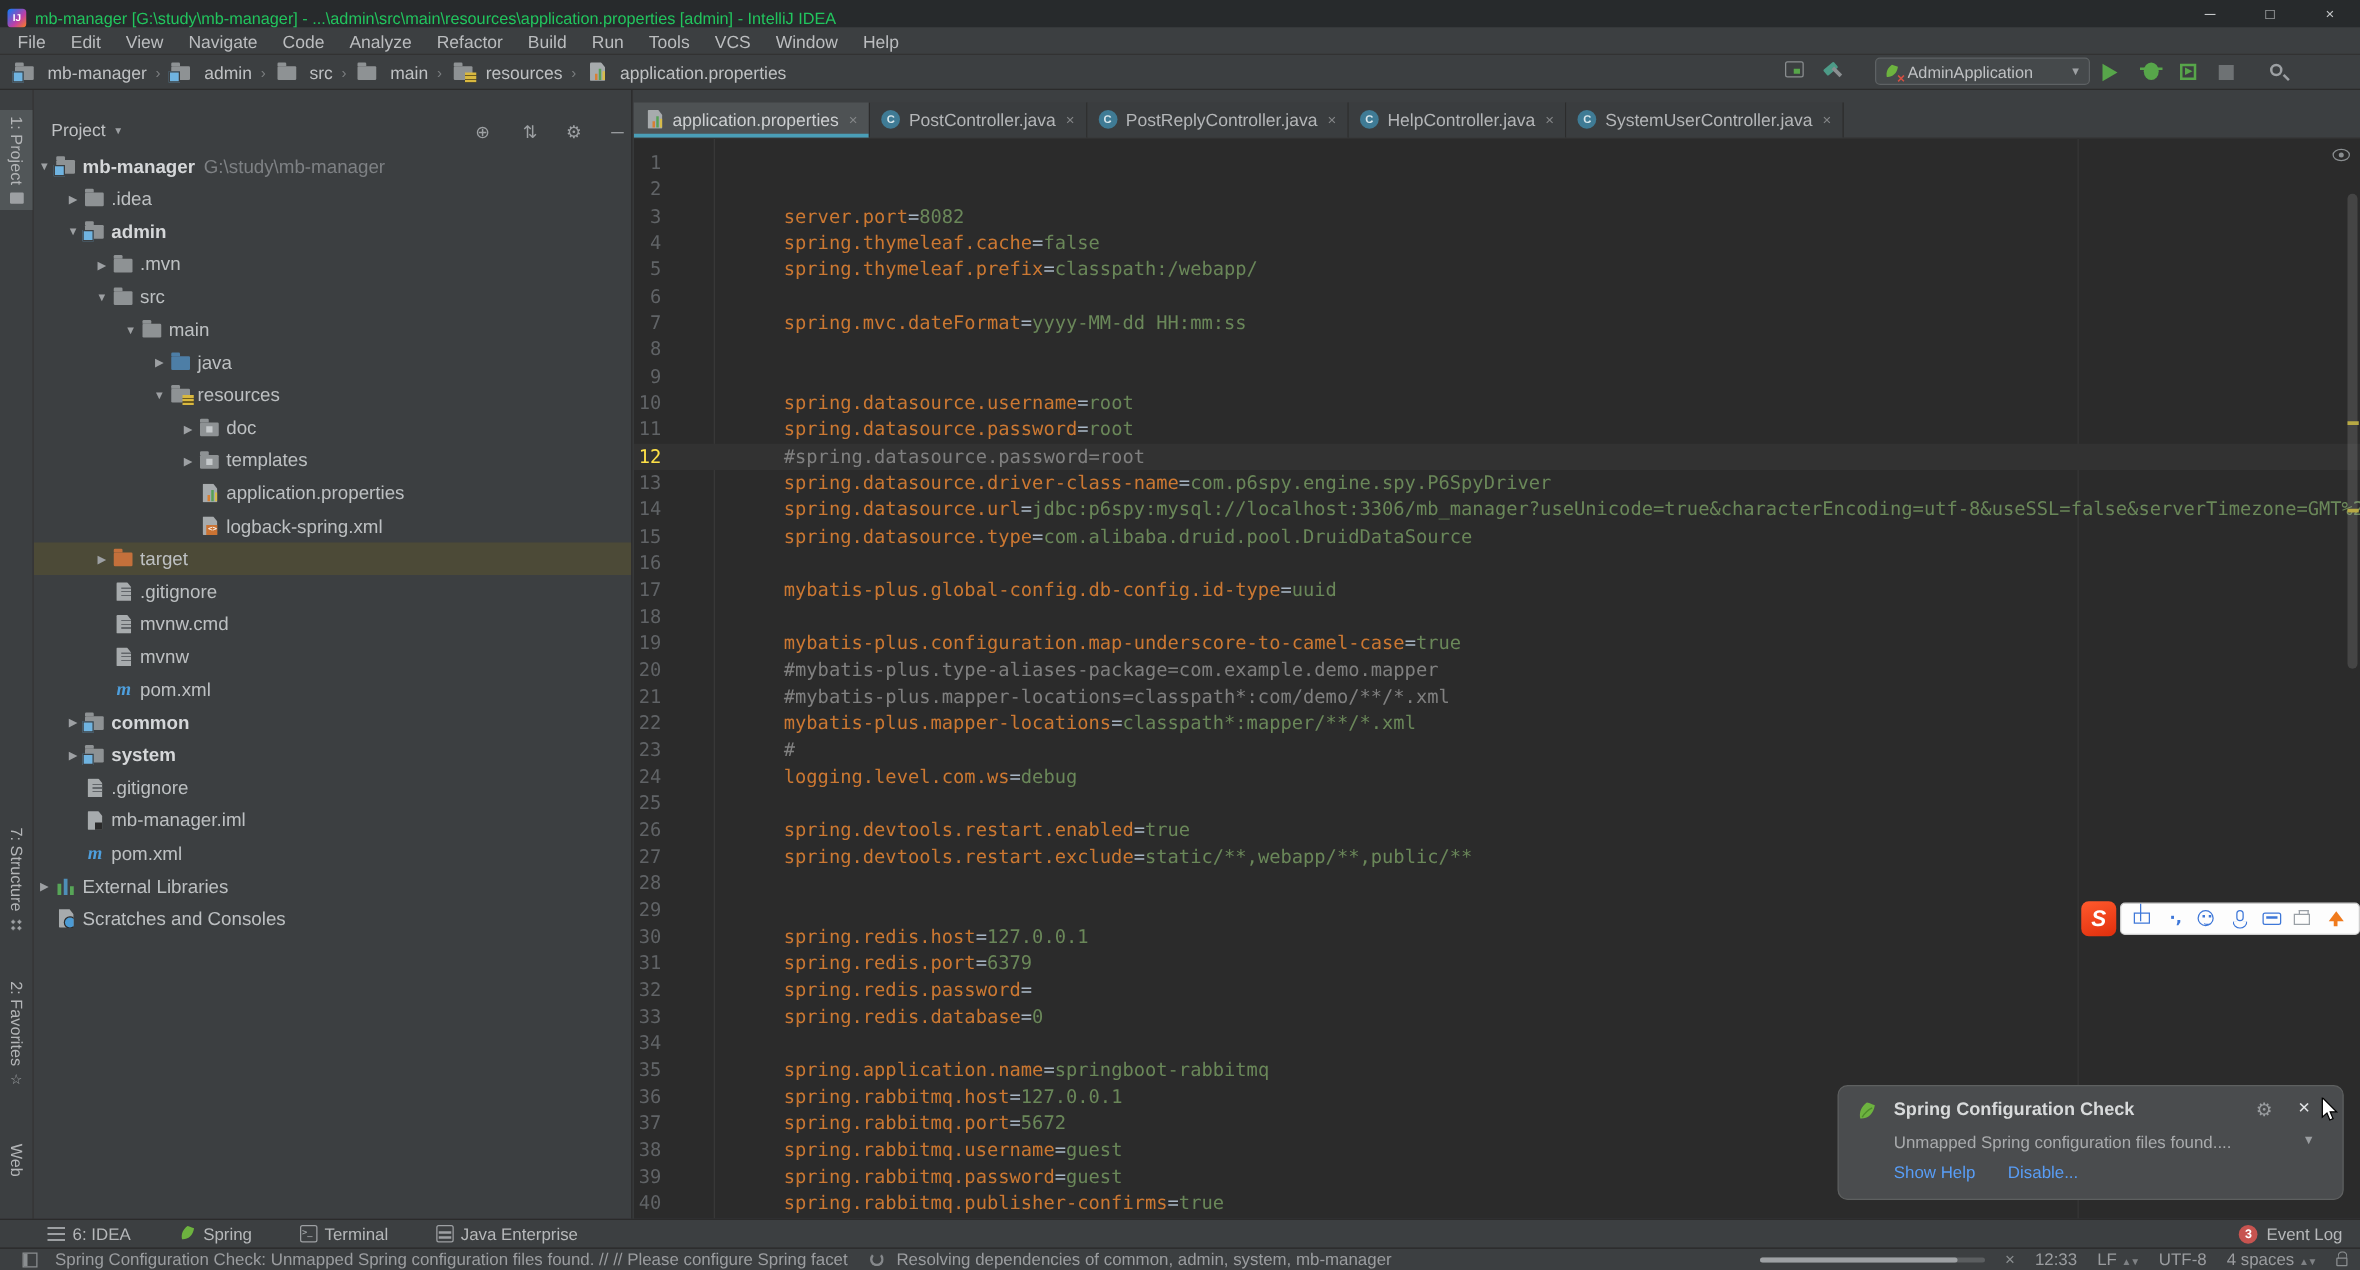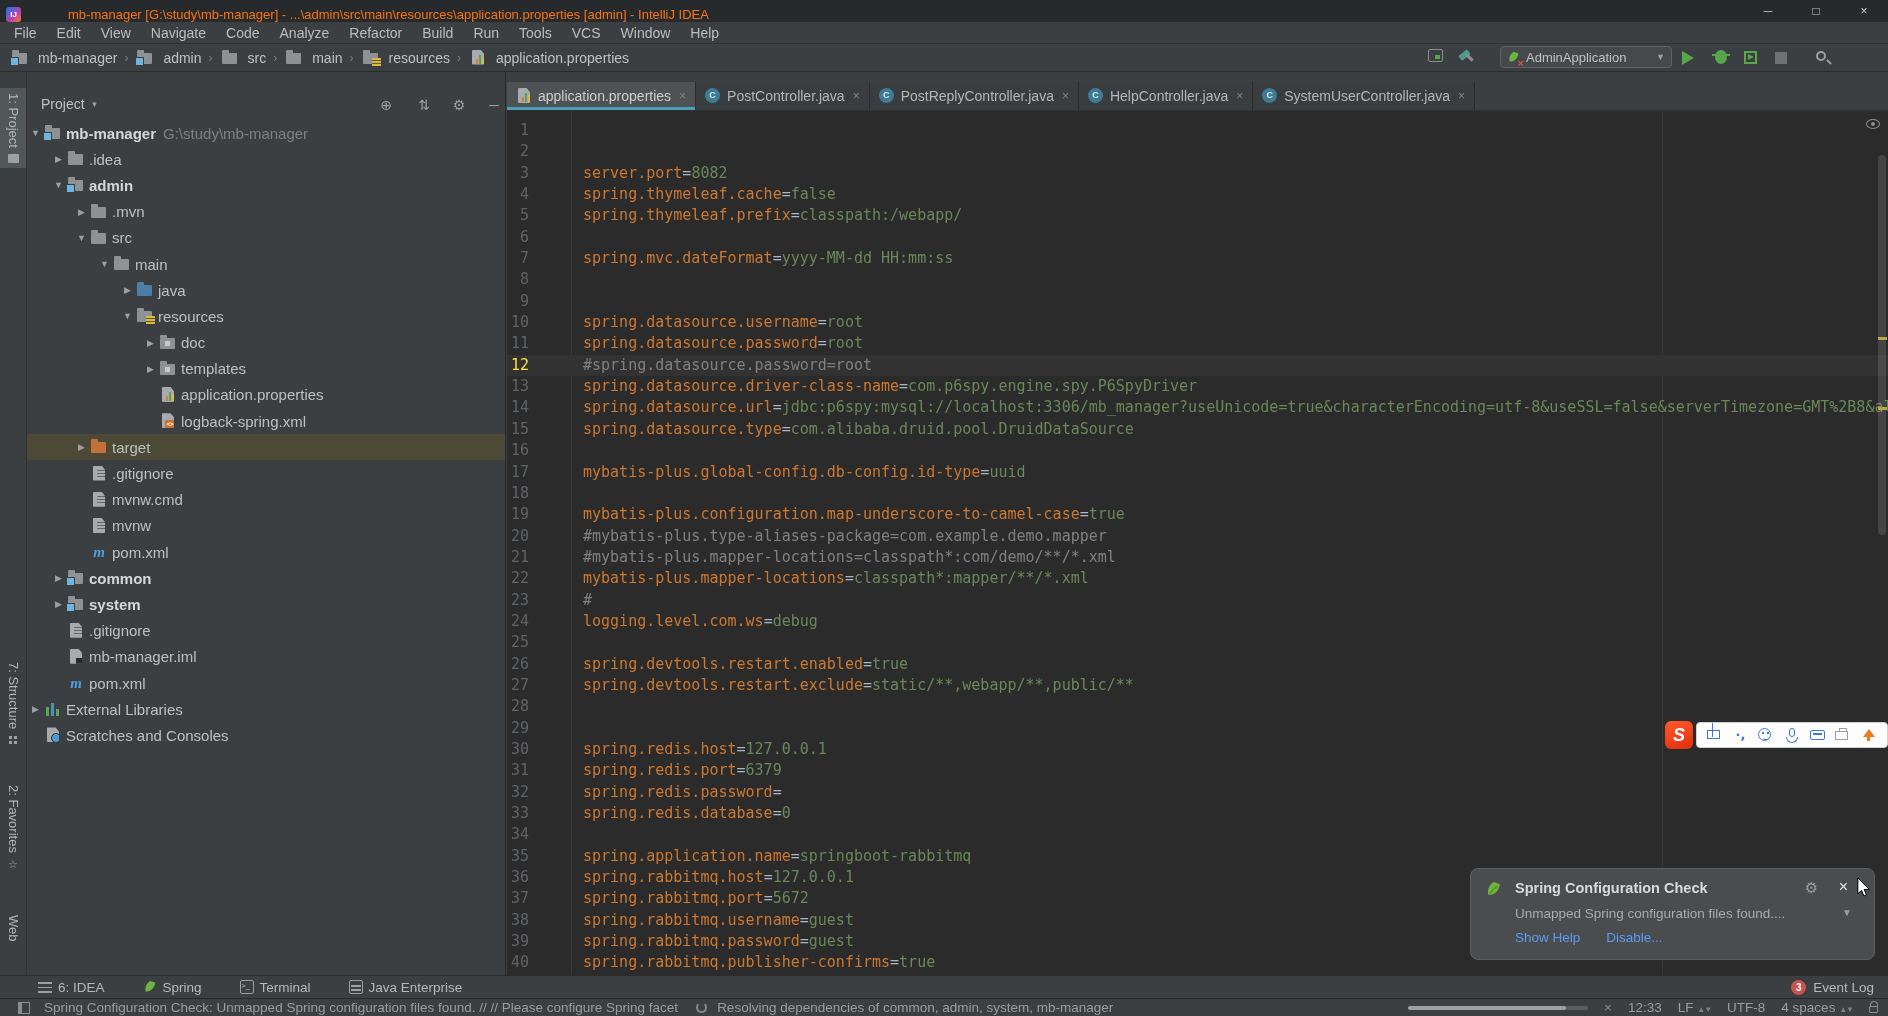--- a/index.html
+++ b/index.html
@@ -4,21 +4,21 @@
 <style>
   * { margin:0; padding:0; box-sizing:border-box; }
   html,body { width:1888px; height:1016px; overflow:hidden; }
   body { position:relative; background:#3C3F41; font-family:"Liberation Sans", sans-serif; color:#BBBDBF; }
 
   
   #titlebar { position:absolute; top:0; left:0; width:1888px; height:22px; background:#272A2C; display:flex; align-items:flex-end; }
   #app-icon { width:15px; height:15px; margin:0 7px 0 6px; border-radius:3px;
     background:linear-gradient(135deg,#087CFA 0%,#BF3FA6 60%,#FC801D 100%);
     color:#fff; font:700 8px/15px "Liberation Sans",sans-serif; text-align:center; }
-  #window-title { font-size:13px; color:#f97316; white-space:nowrap;margin-left:40px; }
+  #window-title { font-size:13px; color:#22c55e; white-space:nowrap; }
   #win-controls { position:absolute; right:0; top:0; height:22px; display:flex; }
   .winbtn { width:48px; height:22px; text-align:center; line-height:22px; color:#C6C8CA; font-size:12px; }
 
   
   #menubar { position:absolute; top:22px; left:0; width:1888px; height:22px; background:#3C3F41; display:flex; align-items:center; padding-left:4px; border-bottom:1px solid #323232; }
   .menu-item { font-size:14px; color:#BBBDBF; padding:0 10px; line-height:22px; }
 
   
   #navbar { position:absolute; top:44px; left:0; width:1888px; height:28px; background:#3C3F41; border-bottom:1px solid #2B2B2B; }
   #breadcrumbs { position:absolute; left:10px; top:0; height:27px; display:flex; align-items:center; }
@@ -108,21 +108,21 @@
   .tab .ticon { margin:0; }
 
   #editor { position:absolute; top:39px; left:0; right:0; bottom:0; background:#2B2B2B; overflow:hidden; }
   #gutter-sep { position:absolute; left:64px; top:0; bottom:0; border-left:1px solid #383838; }
   #margin-line { position:absolute; left:1155px; top:0; bottom:0; border-left:1px solid #373737; }
   #codewrap { position:absolute; top:9px; left:0; right:0; font:15px/21.35px "DejaVu Sans Mono",monospace; white-space:pre; }
   .eline { display:flex; height:21.35px; }
   .eline.caret { background:#323232; }
   .gut { flex:0 0 76px; padding-right:54px; text-align:right; color:#606366; }
   .eline.caret .gut { color:#fde047; }
-  .code { flex:1; overflow:hidden; }
+  .code { flex:1; overflow:hidden;margin-left:44px; }
   .k { color:#CC7832; } .eq { color:#A9B7C6; } .v { color:#6A8759; } .c { color:#808080; }
 
   #ed-eye { position:absolute; right:8px; top:8px; width:14px; height:10px; border:1.5px solid #8A8E90; border-radius:50%; }
   #ed-eye::after { content:""; position:absolute; left:4px; top:2px; width:4px; height:4px; border-radius:50%; background:#8A8E90; }
   #ed-scroll { position:absolute; right:2px; top:44px; width:8px; height:380px; background:rgba(190,190,190,0.18); border-radius:4px; }
   .stripe-mark { position:absolute; right:1px; width:9px; height:3px; background:#B8A944; }
 
   
   #notification { position:absolute; left:1470px; top:868px; width:405px; height:92px; background:#4A4C4E; border:1px solid #5E6060; border-radius:8px; z-index:5; }
   #ntf-title { position:absolute; left:44px; top:11px; font-size:14.5px; font-weight:700; color:#D8DADB; }

